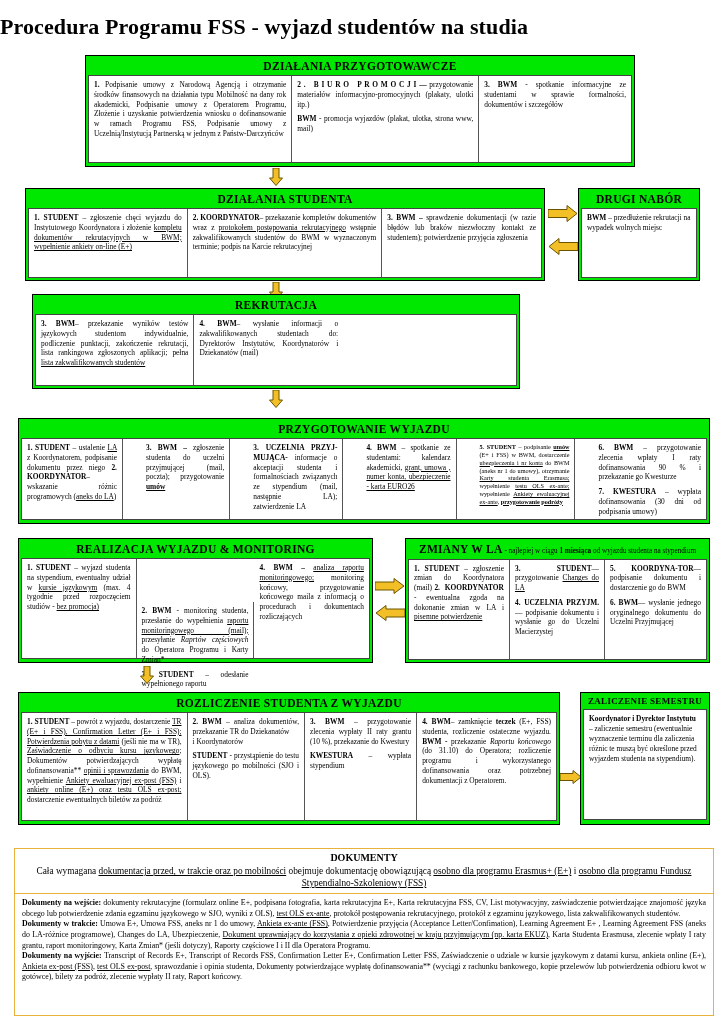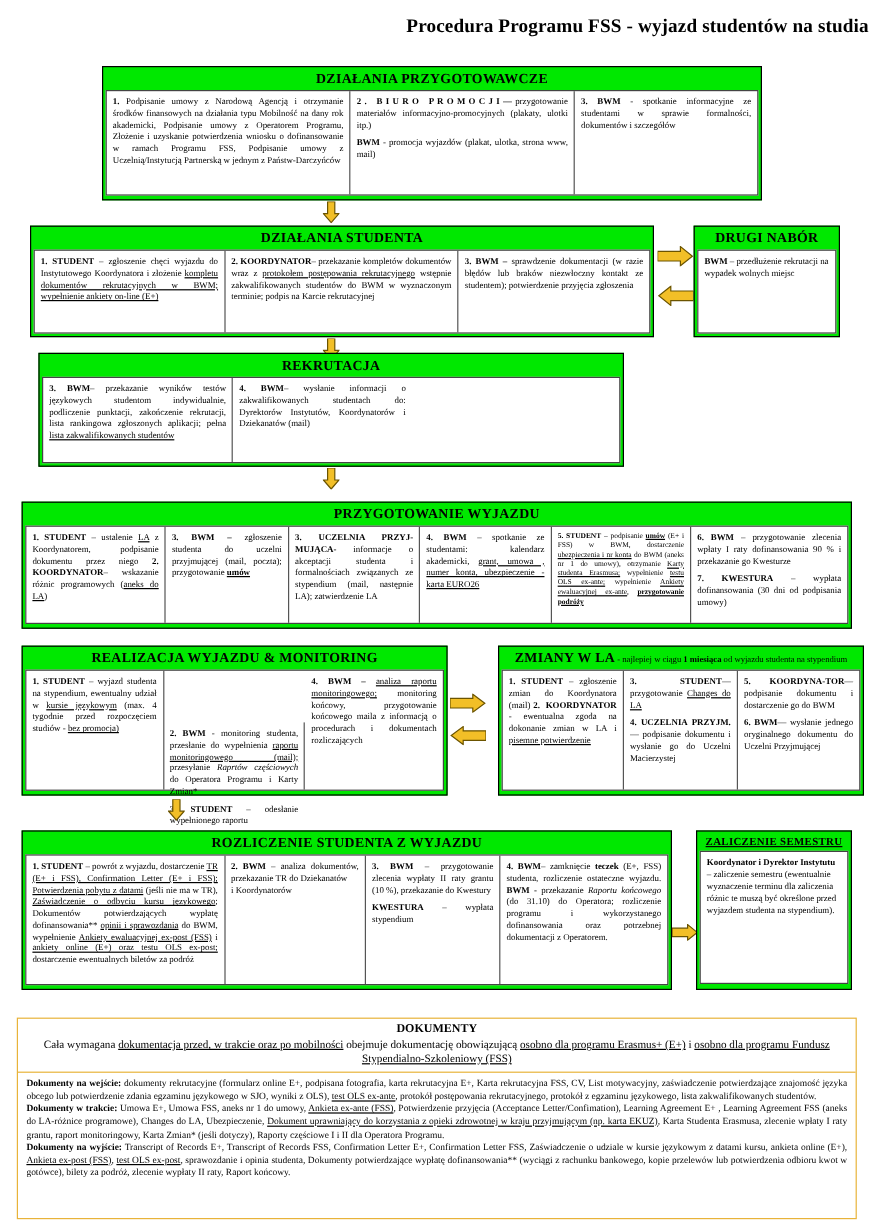--- a/index.html
+++ b/index.html
@@ -6,22 +6,22 @@
   body{
     width:724px;height:1024px;
     background:#ffffff;
     font-family:"Liberation Serif", serif;
     color:#000;
     overflow:hidden;
   }
   .page{position:relative;width:724px;height:1024px;}
 
   .title{
-    text-align:right;
-    font-size:16px;
+    text-align:left;
+    font-size:22px;
     font-weight:bold;
     letter-spacing:.1px;
     padding-top:14px;
     font-family:"Liberation Serif", serif;
   }
 
   
   .sect{
     position:absolute;
     background:#00e800;
@@ -179,21 +179,21 @@
   </div>
 
   <div class="arrow-down" style="left:269px;top:390px;">
     <svg width="14" height="18" viewBox="0 0 14 18">
         <polygon points="4,0 10,0 10,10 13.5,10 7,17.5 0.5,10 4,10" fill="#f2bf27" stroke="#6b5400" stroke-width="1"></polygon>
       </svg>
   </div>
 
   <div class="sect" style="left:18px;top:418px;width:692px;height:106px;">
     <div class="sect-head">PRZYGOTOWANIE WYJAZDU</div>
-    <div class="cols" style="height:82px;">
+    <div class="cols" style="height:82px;gap:18px;">
       <div class="col" style="width:17%;">
           <p><b>1. STUDENT</b> – ustalenie <u>LA</u> z Koordynatorem, podpisanie dokumentu przez niego <b>2. KOORDYNATOR</b>– wskazanie różnic programowych (<u>aneks do LA</u>)</p>
         </div>
       <div class="col" style="width:15%;">
           <p><b>3. BWM –</b> zgłoszenie studenta do uczelni przyjmującej (mail, poczta); przygotowanie <b><u>umów</u></b></p>
         </div>
       <div class="col" style="width:16%;">
           <p><b>3. UCZELNIA PRZYJ-MUJĄCA-</b>  informacje o akceptacji studenta i formalnościach związanych ze stypendium (mail, następnie LA); zatwierdzenie LA</p>
         </div>
       <div class="col" style="width:16%;">
@@ -229,21 +229,21 @@
     <svg width="30" height="16" viewBox="0 0 30 16">
         <polygon points="0,4 19,4 19,0.5 29,8 19,15.5 19,12 0,12" fill="#f2bf27" stroke="#6b5400" stroke-width="1"></polygon>
       </svg>
   </div>
   <div class="arrow-side" style="left:375px;top:605px;">
     <svg width="30" height="16" viewBox="0 0 30 16">
         <polygon points="30,4 11,4 11,0.5 1,8 11,15.5 11,12 30,12" fill="#f2bf27" stroke="#6b5400" stroke-width="1"></polygon>
       </svg>
   </div>
 
-  <div class="sect" style="left:415px;top:538px;width:305px;height:125px;">
+  <div class="sect" style="left:405px;top:538px;width:305px;height:125px;">
     <div class="sect-head">
       <span>ZMIANY W LA</span><span class="sub"> - najlepiej w ciągu <b>1 miesiąca</b> od wyjazdu studenta na stypendium</span>
     </div>
     <div class="cols" style="height:101px;">
       <div class="col" style="width:34%;">
           <p><b>1. STUDENT</b>  – zgłoszenie zmian do Koordynatora (mail) <b>2. &nbsp;KOORDYNATOR</b> - ewentualna zgoda na dokonanie zmian w LA i <u>pisemne potwierdzenie</u></p>
         </div>
       <div class="col" style="width:32%;">
           <p><b>3. STUDENT</b>— przygotowanie <u>Changes do LA</u></p>
           <p><b>4. UCZELNIA PRZYJM.</b>— podpisanie dokumentu i wysłanie go do Uczelni Macierzystej</p>
@@ -262,39 +262,40 @@
   </div>
 
   <div class="sect" style="left:18px;top:692px;width:542px;height:133px;">
     <div class="sect-head">ROZLICZENIE STUDENTA Z  WYJAZDU</div>
     <div class="cols" style="height:109px;">
       <div class="col" style="width:31%;">
           <p><b>1. STUDENT</b> – powrót z wyjazdu, dostarczenie <u>TR (E+ i FSS), Confirmation Letter (E+ i FSS); Potwierdzenia pobytu z datami</u> (jeśli nie ma w TR), <u>Zaświadczenie o odbyciu kursu językowego</u>; Dokumentów potwierdzających wypłatę dofinansowania** <u>opinii i sprawozdania</u> do BWM, wypełnienie <u>Ankiety ewaluacyjnej ex-post (FSS)</u> i <u>ankiety online (E+) oraz testu OLS ex-post;</u> dostarczenie ewentualnych biletów za podróż</p>
         </div>
       <div class="col" style="width:22%;">
           <p><b>2. BWM</b>  – analiza dokumentów, przekazanie TR do Dziekanatów &nbsp;&nbsp;&nbsp;&nbsp; i Koordynatorów</p>
+          <p><b>STUDENT</b> - przystąpienie do testu językowego po mobilności (SJO i OLS).</p>
         </div>
       <div class="col" style="width:21%;">
           <p><b>3. BWM</b> – przygotowanie zlecenia wypłaty II raty grantu (10 %), przekazanie do Kwestury</p>
           <p><b>KWESTURA</b> – wypłata stypendium</p>
         </div>
       <div class="col" style="width:26%;">
           <p><b>4. BWM</b>– zamknięcie <b>teczek</b> (E+, FSS) studenta, rozliczenie ostateczne wyjazdu. <b>BWM -</b> przekazanie <i>Raportu końcowego</i> (do 31.10) do Operatora; rozliczenie programu i wykorzystanego dofinansowania oraz potrzebnej dokumentacji z Operatorem.</p>
         </div>
     </div>
   </div>
 
   <div class="arrow-side" style="left:560px;top:770px;">
     <svg width="22" height="14" viewBox="0 0 22 14">
         <polygon points="0,3.5 13,3.5 13,0.5 21,7 13,13.5 13,10.5 0,10.5" fill="#f2bf27" stroke="#6b5400" stroke-width="1"></polygon>
       </svg>
   </div>
 
   <div class="sect" style="left:580px;top:692px;width:130px;height:133px;">
-    <div class="sect-head" style="font-size:9px;text-decoration:underline;">ZALICZENIE SEMESTRU</div>
+    <div class="sect-head" style="font-size:9px;">ZALICZENIE SEMESTRU</div>
     <div class="cols" style="height:111px;">
       <div class="col" style="width:100%;text-align:left;">
           <p><b>Koordynator i Dyrektor Instytutu</b> – zaliczenie semestru (ewentualnie wyznaczenie terminu dla zaliczenia różnic  te muszą być określone  przed wyjazdem studenta na stypendium).</p>
         </div>
     </div>
   </div>
 
   <div class="docbox" style="left:14px;top:848px;width:700px;height:168px;">
     <div class="doc-top">
       <span class="dt">DOKUMENTY</span>

